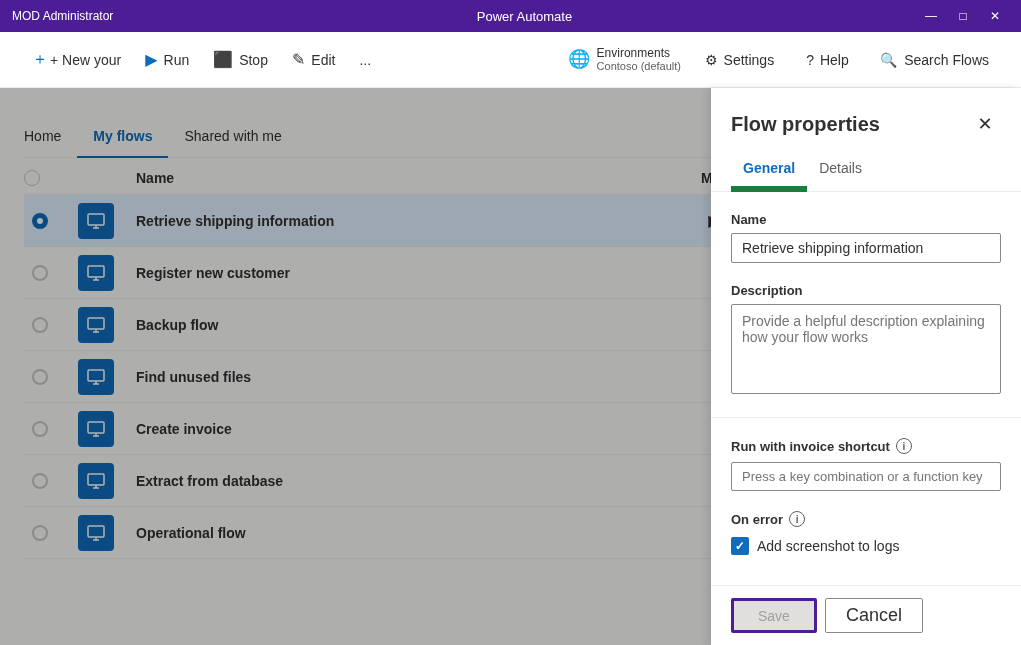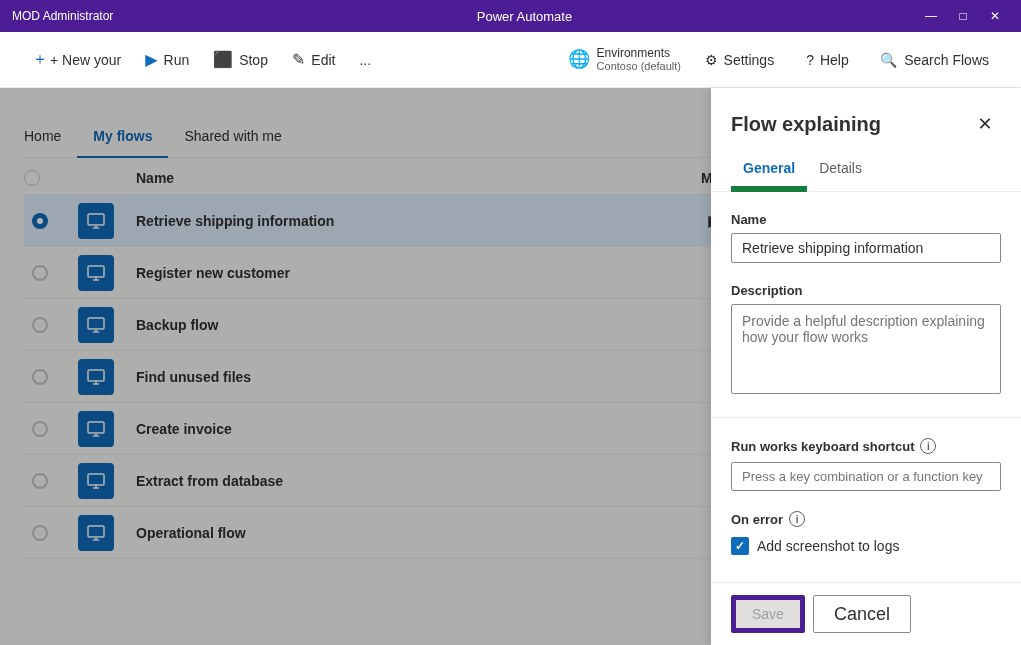--- a/index.html
+++ b/index.html
@@ -239,21 +239,21 @@
     .checkbox-label { font-size: 14px; color: #323130; cursor: pointer; }
 
     
     .panel-footer {
       padding: 12px 20px;
       display: flex;
       gap: 8px;
       border-top: 1px solid #edebe9;
     }
     .btn-save {
-      padding: 6px 16px; background: #e1dfdd; border: 5px solid #4c1d95;
+      padding: 6px 24px; background: #e1dfdd; border: 3px solid #4c1d95;
       border-radius: 2px; font-size: 14px; color: #a19f9d; cursor: not-allowed;
     }
     .btn-cancel {
       padding: 6px 20px; background: white; border: 1px solid #8a8886;
       border-radius: 2px; font-size: 18px; color: #323130; cursor: pointer;
     }
 
     
     .panel-divider { height: 1px; background: #edebe9; margin: 0 -20px; }
   </style>
@@ -461,21 +461,21 @@
       <div class="flow-name col-name">Operational flow</div>
       <div class="row-action-btns"></div>
       <div class="flow-modified col-modified">3 minutes ago</div>
     </div>
   </div>
 
   <div class="overlay-backdrop"></div>
 
   <div class="panel">
     <div class="panel-header">
-      <span class="panel-title">Flow explaining</span>
+      <span class="panel-title">Flow properties</span>
       <button class="panel-close">✕</button>
     </div>
 
     <div class="panel-tabs">
       <div class="panel-tab active">General</div>
       <div class="panel-tab">Details</div>
     </div>
 
     <div class="panel-body">
 
@@ -486,21 +486,21 @@
 
       <div>
         <div class="field-label">Description</div>
         <textarea class="field-textarea" placeholder="Provide a helpful description explaining how your flow works" style=""></textarea>
       </div>
 
       <div class="panel-divider"></div>
 
       <div>
         <div class="section-label">
-          <span>Run works keyboard shortcut</span>
+          <span>Run with invoice shortcut</span>
           <div class="info-icon">i</div>
         </div>
         <div style="margin-top:8px;">
           <input type="text" class="shortcut-input" placeholder="Press a key combination or a function key" style="">
         </div>
       </div>
 
       <div class="on-error-section">
         <div class="section-label">
           <span>On error</span>

